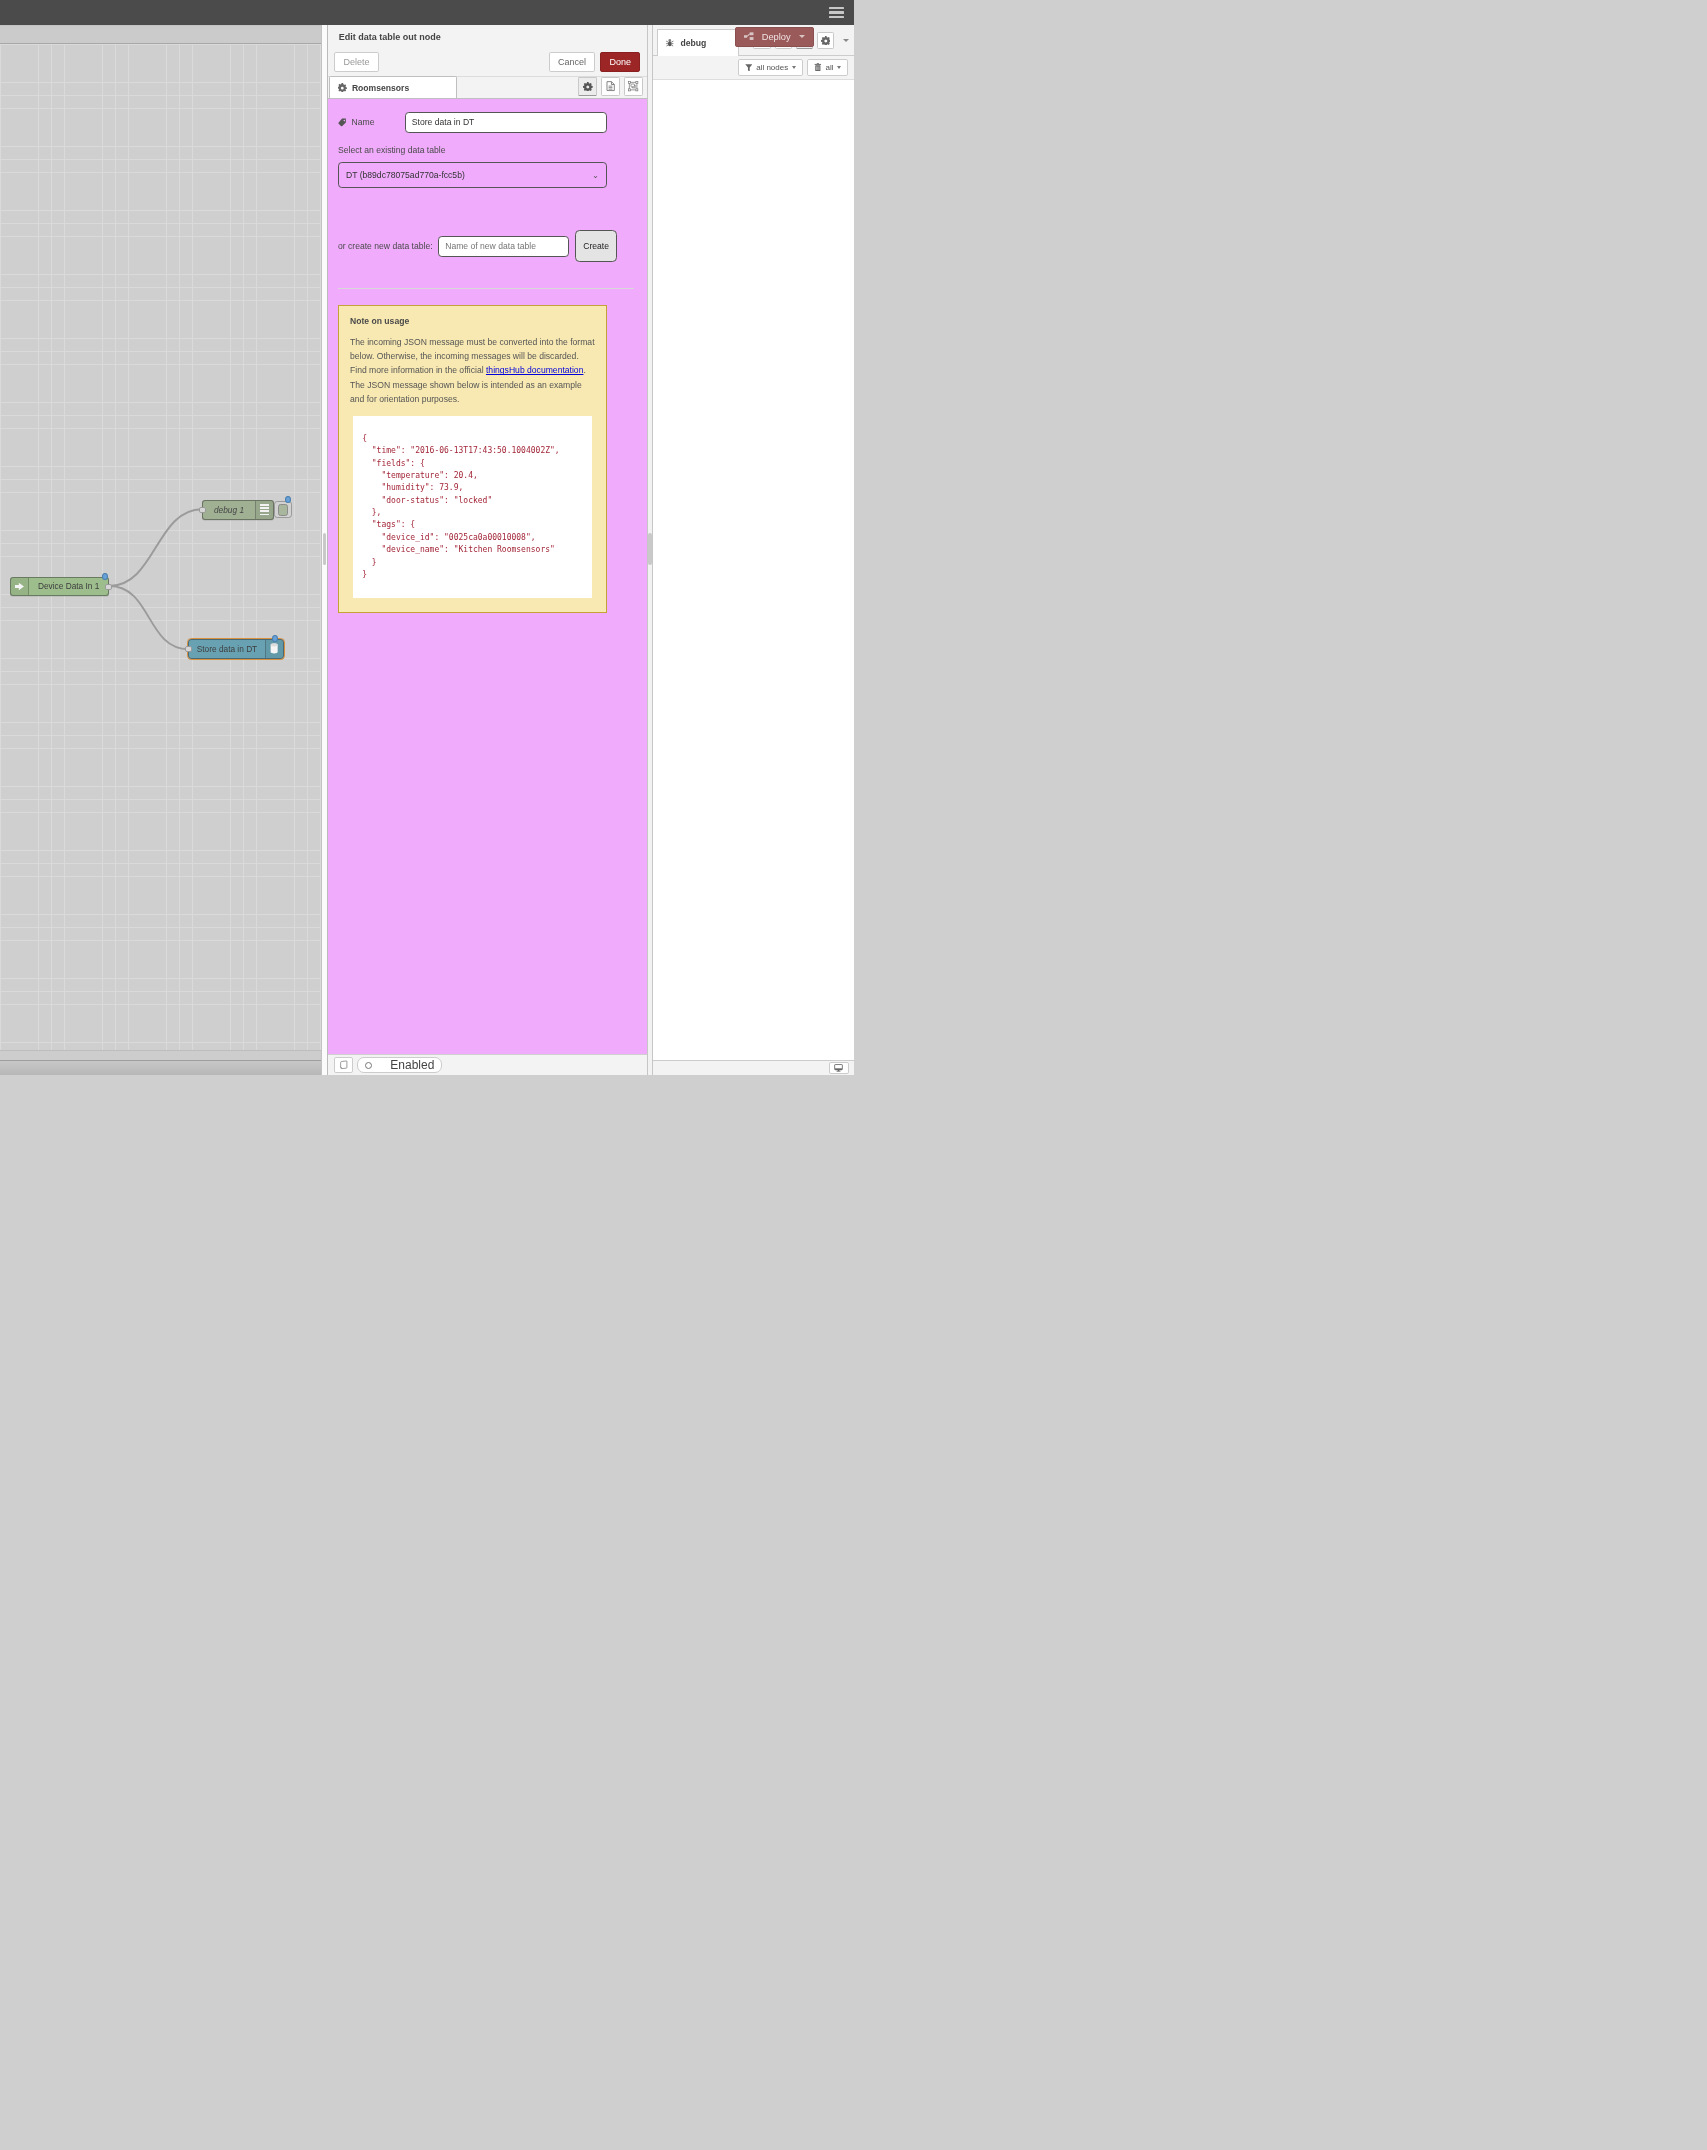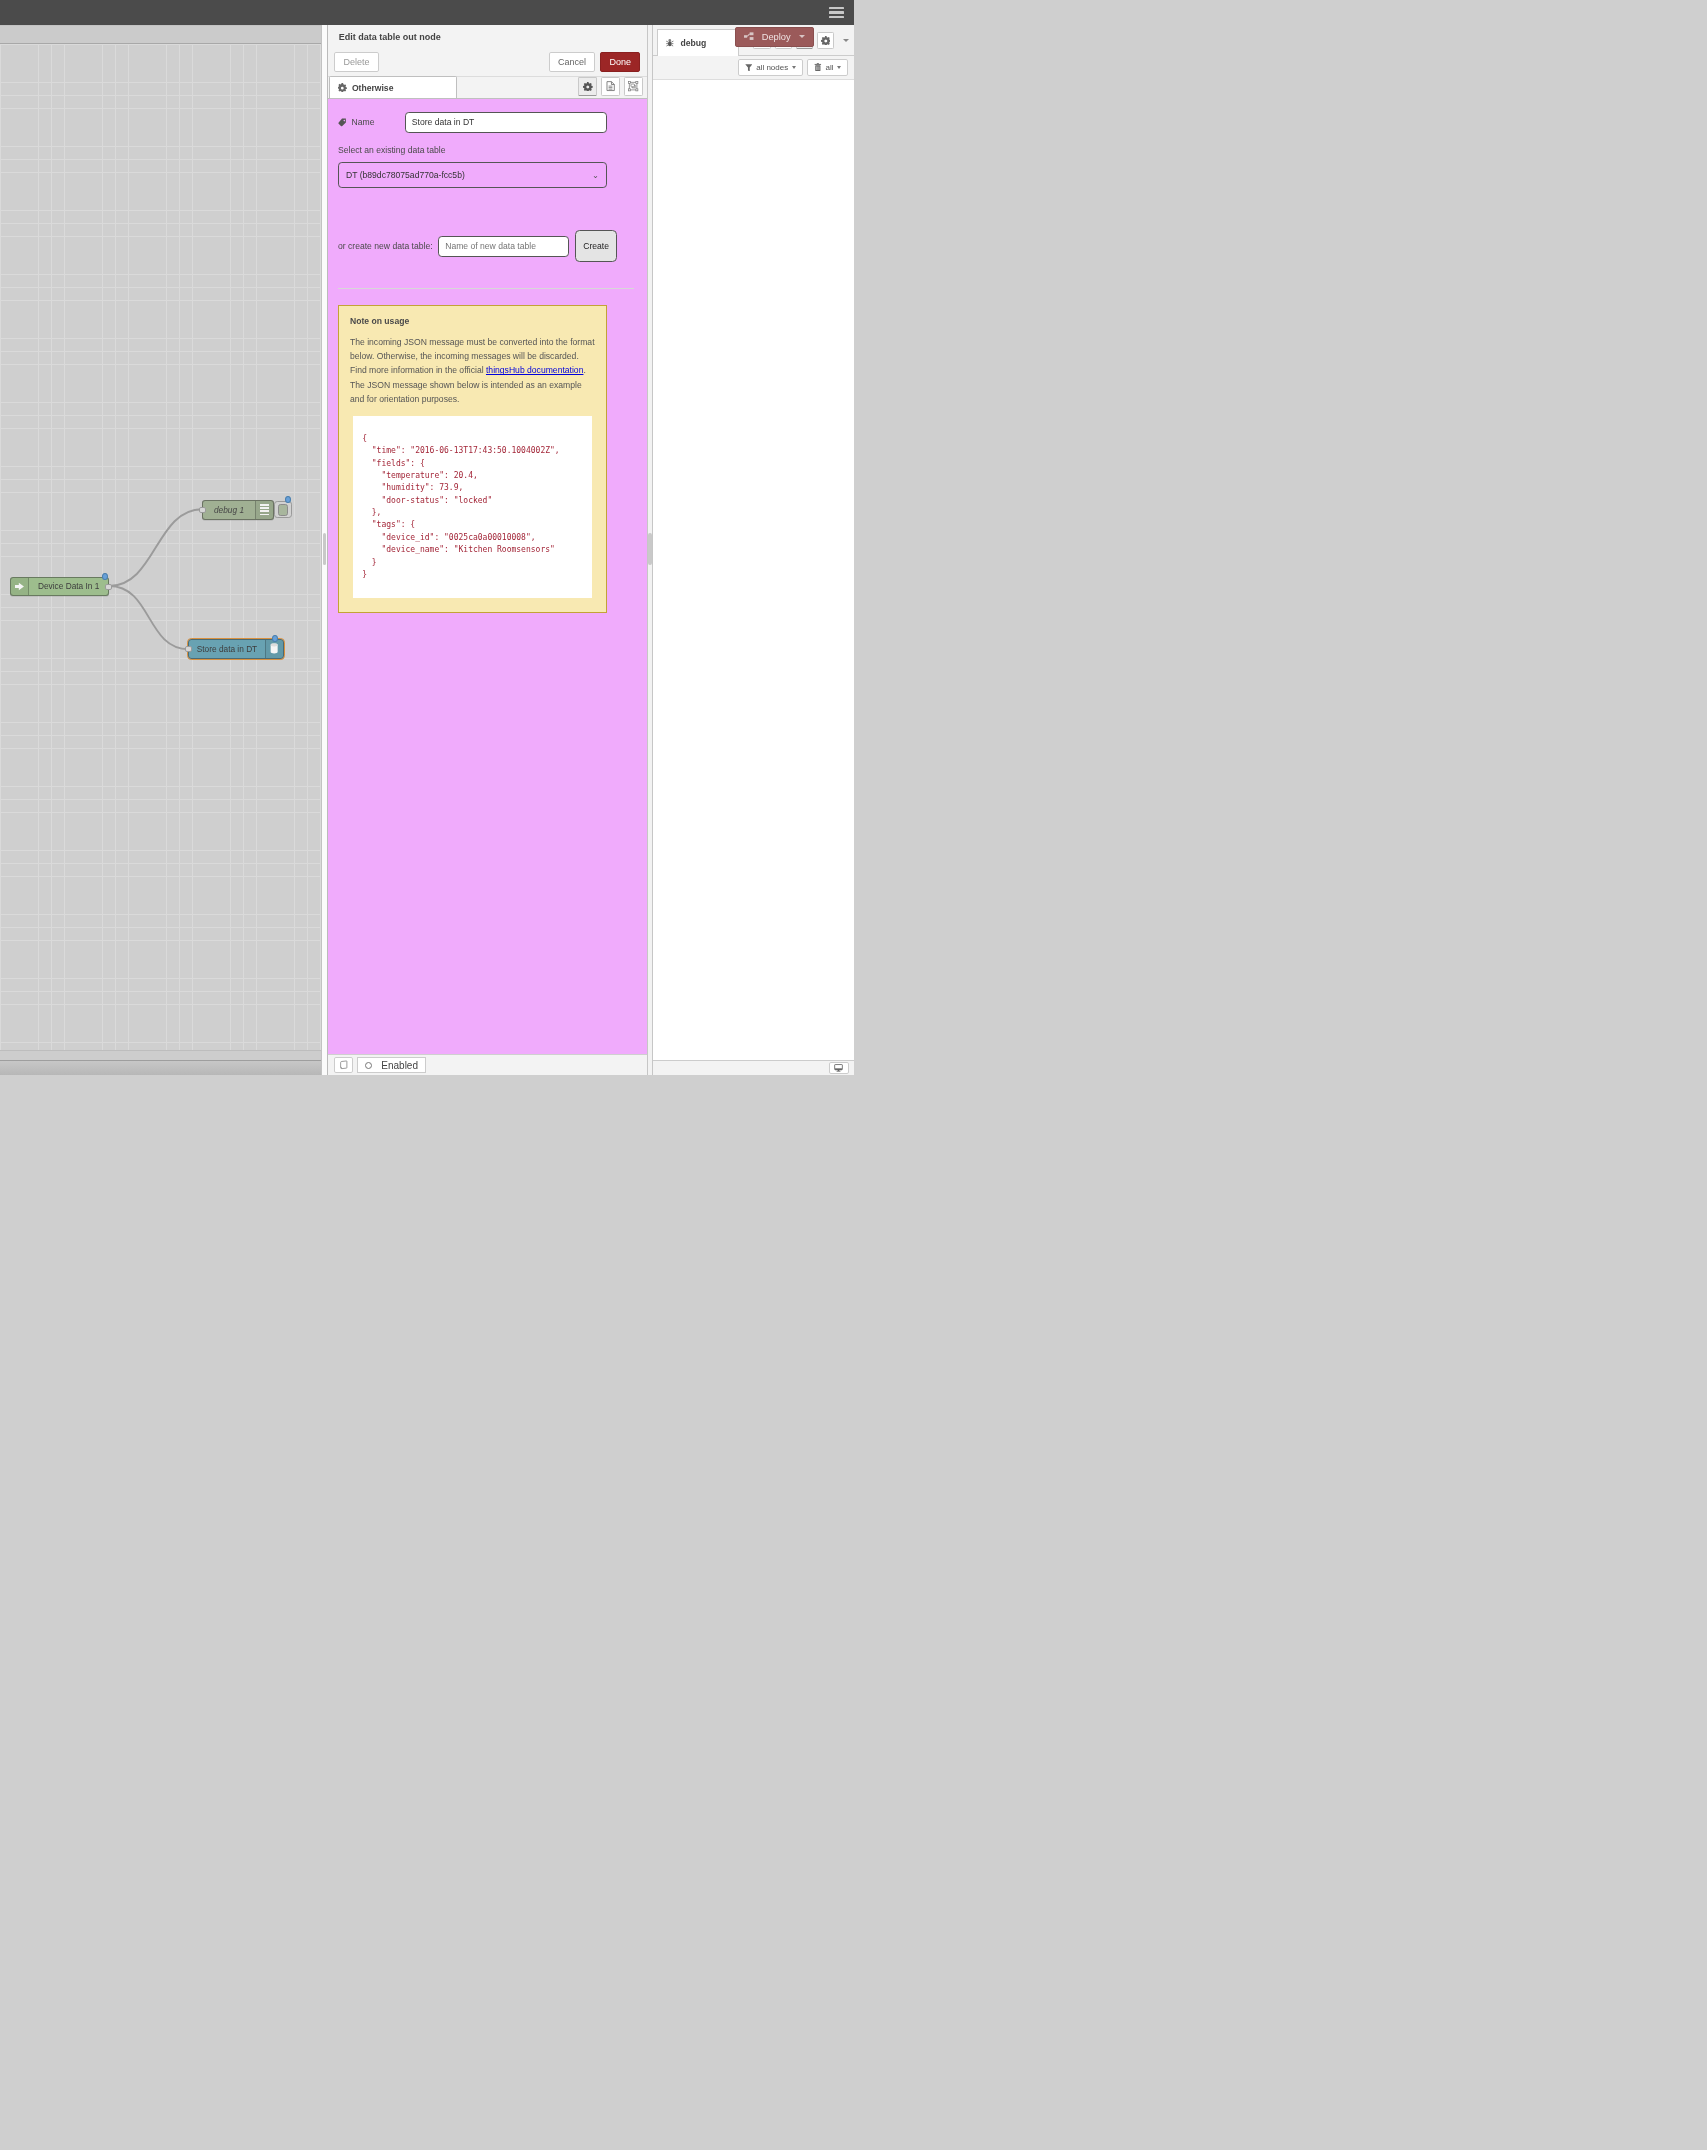--- a/index.html
+++ b/index.html
@@ -110,22 +110,22 @@
   .notebox p { font-size:8.6px; color:#555; line-height:1.65; }
   .notebox a { color:#0000dd; text-decoration:underline; cursor:pointer; }
   .codebox { margin:10.2px 3.2px 1.3px; background:#fff; padding:16.6px 2.6px 16.6px 9px; }
   .codebox pre { font-family:"DejaVu Sans Mono",monospace; font-size:8px; line-height:1.55;
     color:#a32638; white-space:pre; }
 
   .tray-footer { height:21px; background:#f3f3f3; border-top:0.6px solid #cfcfcf;
     display:flex; align-items:center; padding:0 6.4px; gap:4.5px; }
   .sq-btn { width:18.6px; height:16.6px; border:0.6px solid #ccc; background:#fff; border-radius:1.9px;
     display:flex; align-items:center; justify-content:center; color:#777; cursor:pointer; }
-  .enabled-btn { height:16.6px; border:0.6px solid #ccc; background:#fff; border-radius:0;
-    display:flex; align-items:center; gap:9px; padding:0 7px; font-size:10px; color:#444; cursor:pointer; }
+  .enabled-btn { height:16.6px; border:0.6px solid #ccc; background:#fff; border-radius:7px;
+    display:flex; align-items:center; gap:18px; padding:0 7px; font-size:12px; color:#444; cursor:pointer; }
   .circle-ico { width:7px; height:7px; border:1px solid #777; border-radius:50%; display:inline-block; }
 
   
   .sidebar { flex:1; background:#84cc16; display:flex; flex-direction:column; }
   .sb-tabrow { height:31px; background:#f3f3f3; border-bottom:0.6px solid #ccc;
     display:flex; align-items:flex-end; padding:3.8px 5.1px 0 4.5px; }
   .sb-tab { width:82px; height:27px; background:#fff; border:0.6px solid #ccc; border-bottom:none;
     display:flex; align-items:center; gap:5.8px; padding:0 7px; margin-bottom:-0.6px; z-index:2;
     font-size:8.6px; font-weight:bold; color:#444; }
   .sb-tools { margin-left:auto; display:flex; gap:3.8px; align-items:center; margin-bottom:5.8px; }
@@ -231,21 +231,21 @@
       <button class="btn btn-delete">Delete</button>
       <button class="btn btn-cancel">Cancel</button>
       <button class="btn btn-done">Done</button>
     </div>
 
     <div class="tray-tabrow">
       <div class="prop-tab">
         <svg class="ic" width="9" height="9" viewBox="0 0 16 16" fill="#666">
           <path fill-rule="evenodd" d="M16 9.5V6.6l-2-.42a6.2 6.2 0 0 0-.66-1.58l1.12-1.7-2.05-2.05-1.7 1.12A6.2 6.2 0 0 0 9.13.41L8.7-1.6H5.8l-.42 2a6.2 6.2 0 0 0-1.58.66L2.1-.06.05 2l1.12 1.7A6.2 6.2 0 0 0 .51 5.28L-1.5 5.7v2.9l2 .42c.14.56.36 1.09.66 1.58L.04 12.3l2.05 2.05 1.7-1.12c.49.3 1.02.52 1.58.66l.42 2.01h2.9l.42-2a6.2 6.2 0 0 0 1.58-.66l1.7 1.12 2.05-2.05-1.12-1.7c.3-.49.52-1.02.66-1.58zM7.25 10.6a2.55 2.55 0 1 1 0-5.1 2.55 2.55 0 0 1 0 5.1z" transform="translate(0.75,1.6) scale(0.95)"></path>
         </svg>
-        <span>Otherwise</span>
+        <span>Roomsensors</span>
       </div>
       <div class="tab-icons">
         <span class="tico sel">
           <svg class="ic" width="9.6" height="9.6" viewBox="0 0 16 16" fill="#555">
             <path fill-rule="evenodd" d="M15.5 9.3V6.7l-1.9-.4a6 6 0 0 0-.63-1.5l1.07-1.63-1.86-1.86-1.62 1.07a6 6 0 0 0-1.5-.63L8.65-.15H6.05l-.4 1.9a6 6 0 0 0-1.5.63L2.52 1.31.66 3.17l1.07 1.62a6 6 0 0 0-.63 1.5l-1.9.4v2.6l1.9.4c.14.53.35 1.04.63 1.5L.66 12.83l1.86 1.86 1.62-1.07c.47.28.98.5 1.5.63l.4 1.9h2.6l.4-1.9a6 6 0 0 0 1.5-.63l1.63 1.07 1.86-1.86-1.07-1.62c.28-.47.49-.98.63-1.5zM7.35 10.5a2.5 2.5 0 1 1 0-5 2.5 2.5 0 0 1 0 5z" transform="translate(0.65,0.15)"></path>
           </svg>
         </span>
         <span class="tico">
           <svg class="ic" width="9" height="10.2" viewBox="0 0 14 16">
             <path d="M1.5 1h7L13 5.5V15H1.5z" fill="none" stroke="#777" stroke-width="1.4"></path>

